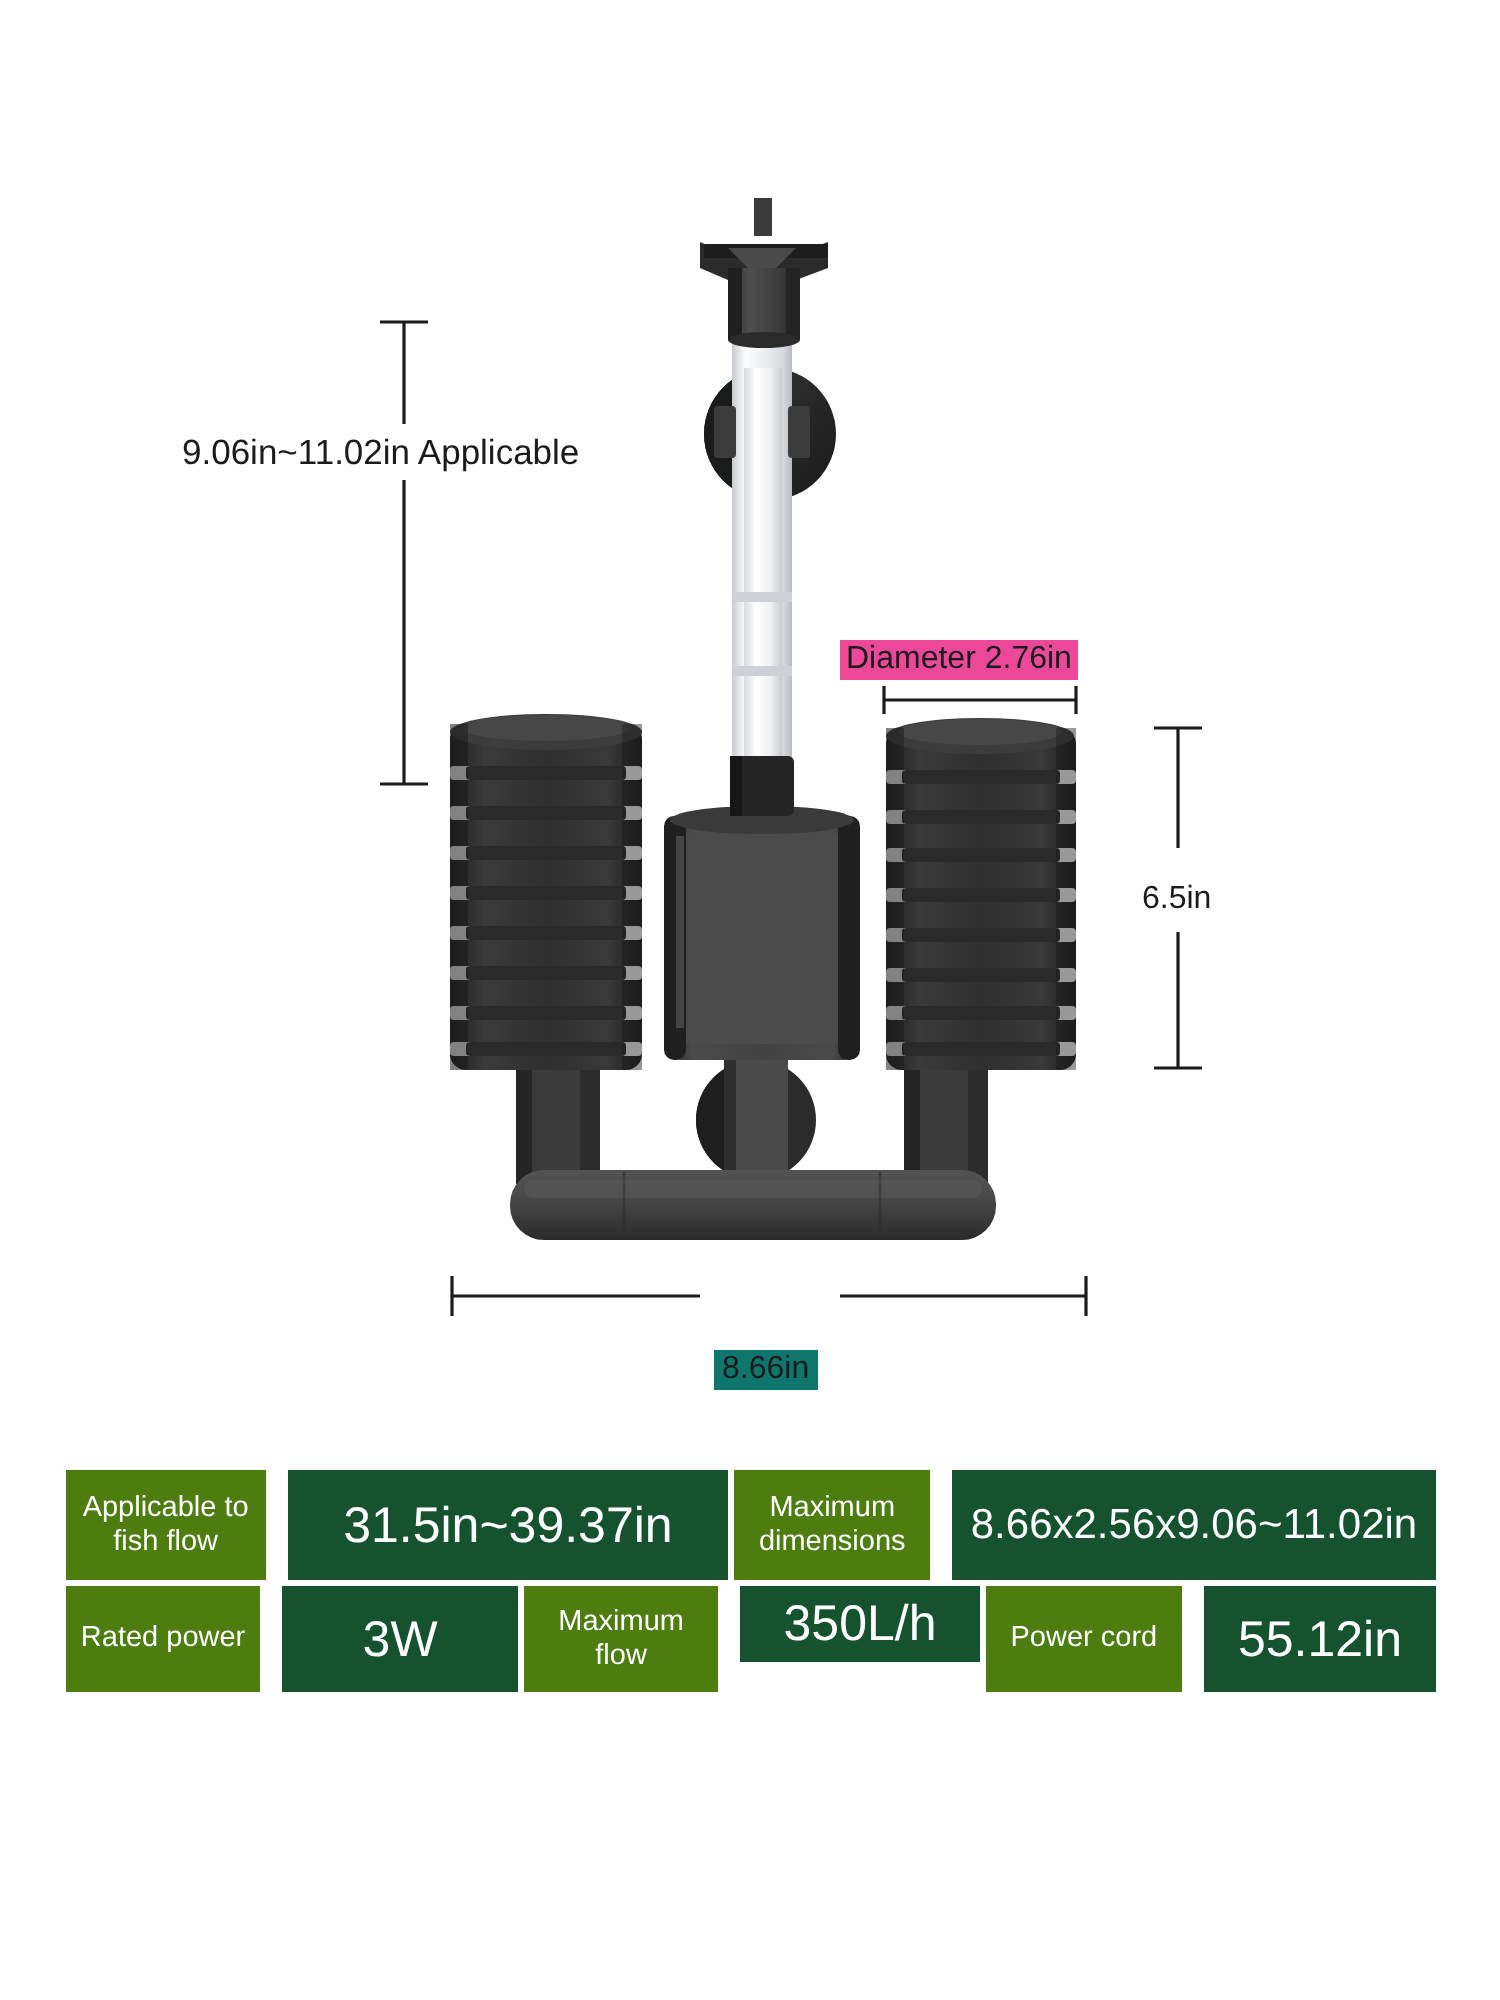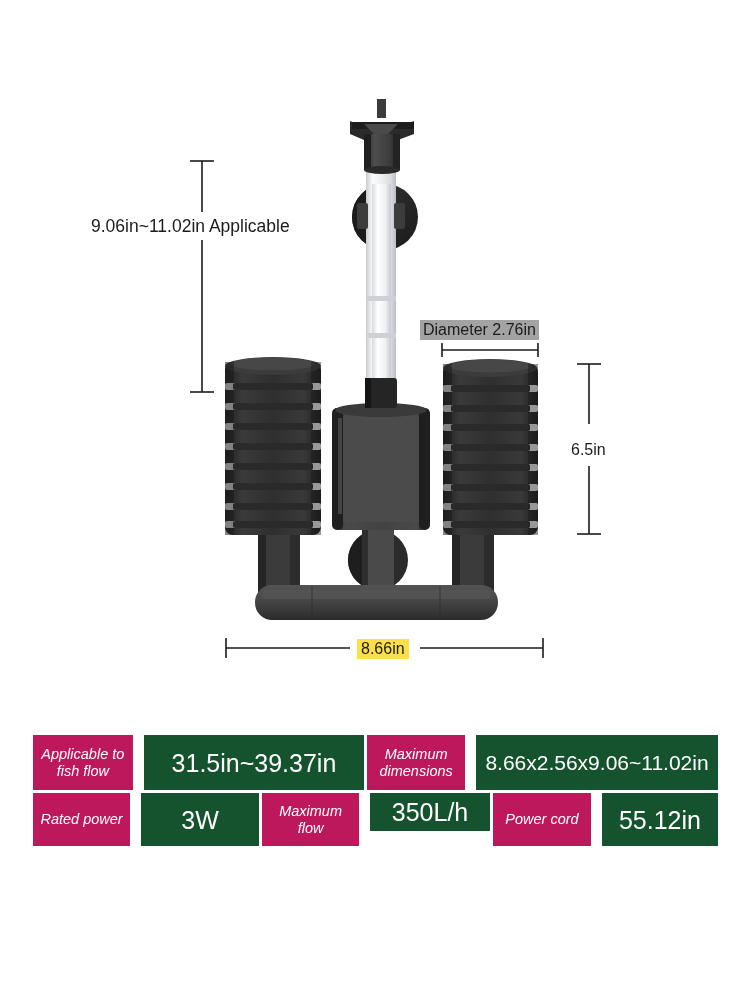--- a/index.html
+++ b/index.html
@@ -35,33 +35,33 @@
   }
   #ann-height-label {
     left: 88px; top: 216px;
     font-size: 17.5px;
     background: #ffffff;
     padding: 2px 3px;
   }
   #ann-diameter-label {
     left: 420px; top: 320px;
     font-size: 16px;
-    background: #a3a3a3;
+    background: #ec4899;
     padding: 2px 3px;
   }
   #ann-depth-label {
     left: 568px; top: 440px;
     font-size: 16px;
     background: #ffffff;
     padding: 2px 3px;
   }
   #ann-width-label {
-    left: 357px; top: 639px;
+    left: 357px; top: 675px;
     font-size: 16px;
-    background: #fde047;
+    background: #0f766e;
     padding: 2px 4px;
   }
 
   
   #spec-table {
     position: absolute;
     left: 33px;
     top: 735px;
     width: 685px;
   }
@@ -74,24 +74,23 @@
     display: flex;
     align-items: center;
     justify-content: center;
     text-align: center;
     color: #ffffff;
     box-sizing: border-box;
     padding: 2px 4px;
     line-height: 1.12;
   }
   .spec-cell.label {
-    background: #be185d;
+    background: #4d7c0f;
     font-size: 14.5px;
     margin-right: 11px;
-    font-style: italic;
   }
   .spec-cell.value {
     background: #14532d;
     font-size: 25px;
     margin-right: 3px;
   }
   .spec-cell.value.small {
     font-size: 21px;
   }
   .spec-cell:last-child { margin-right: 0; }

